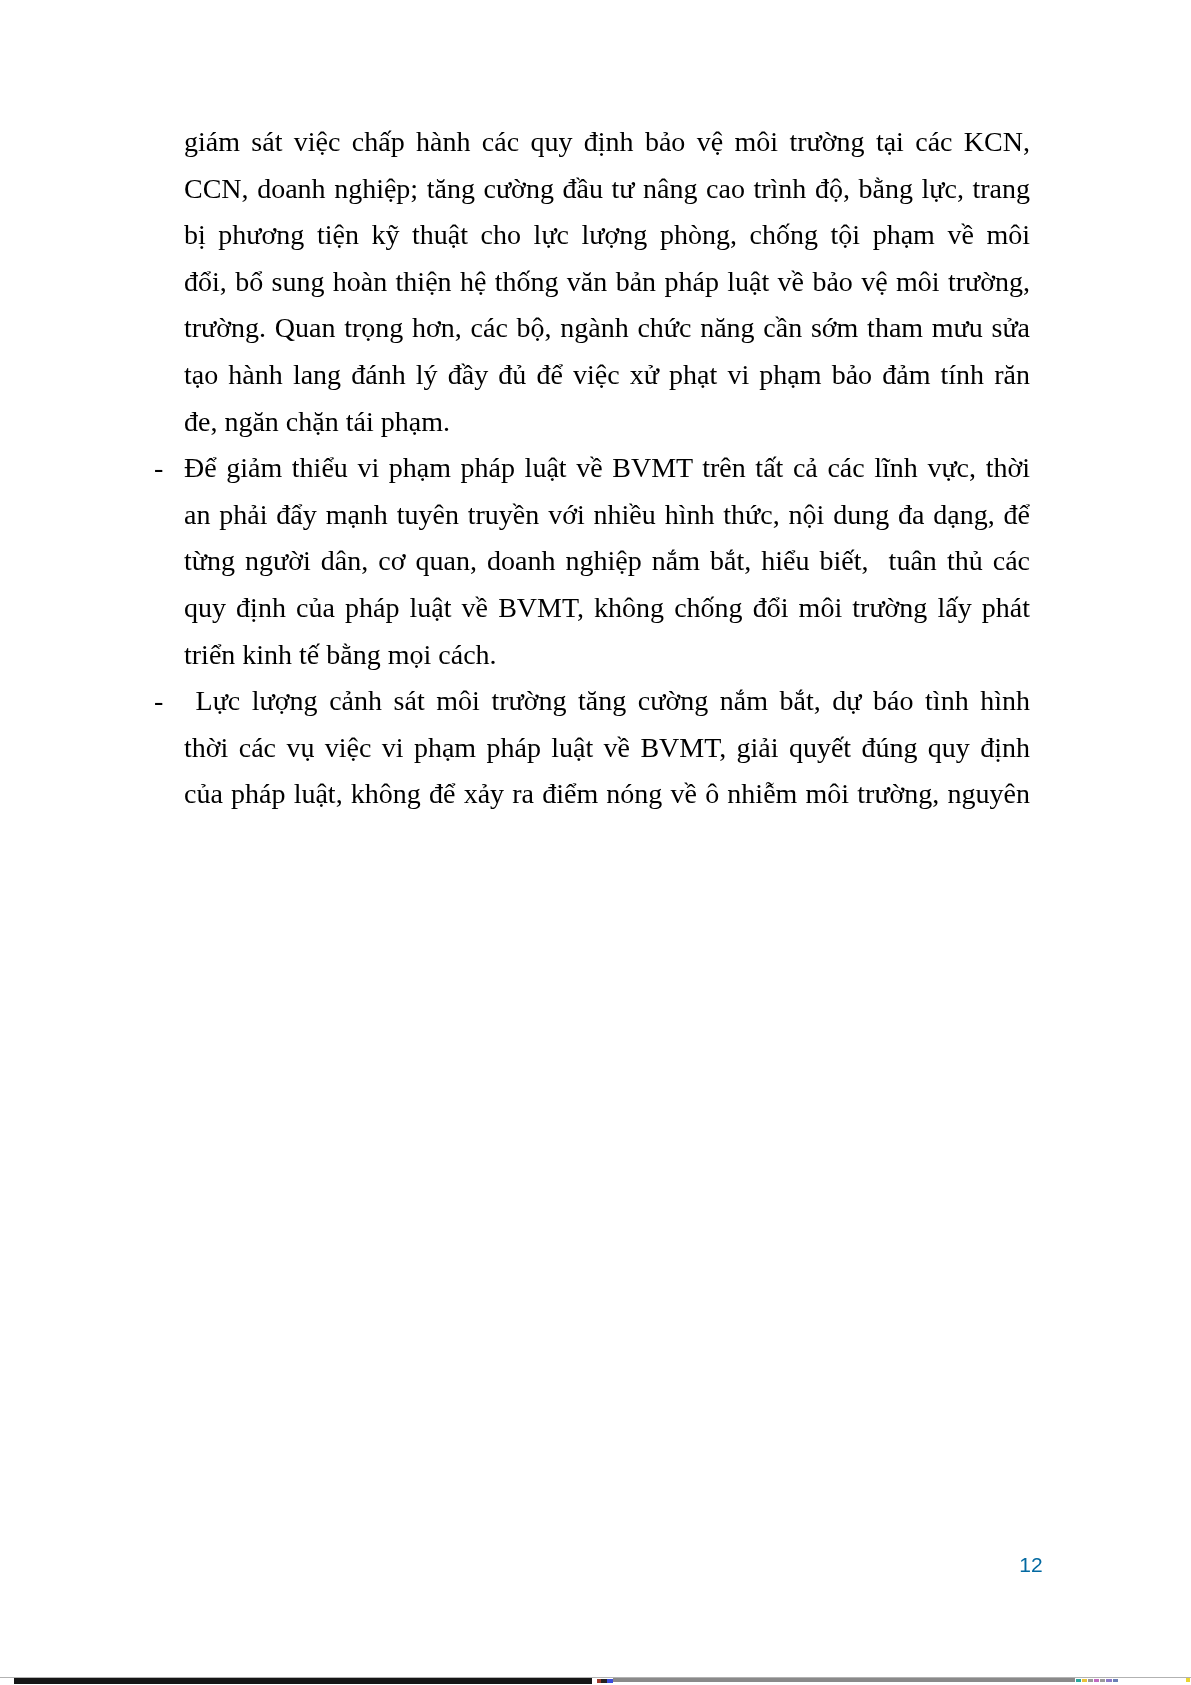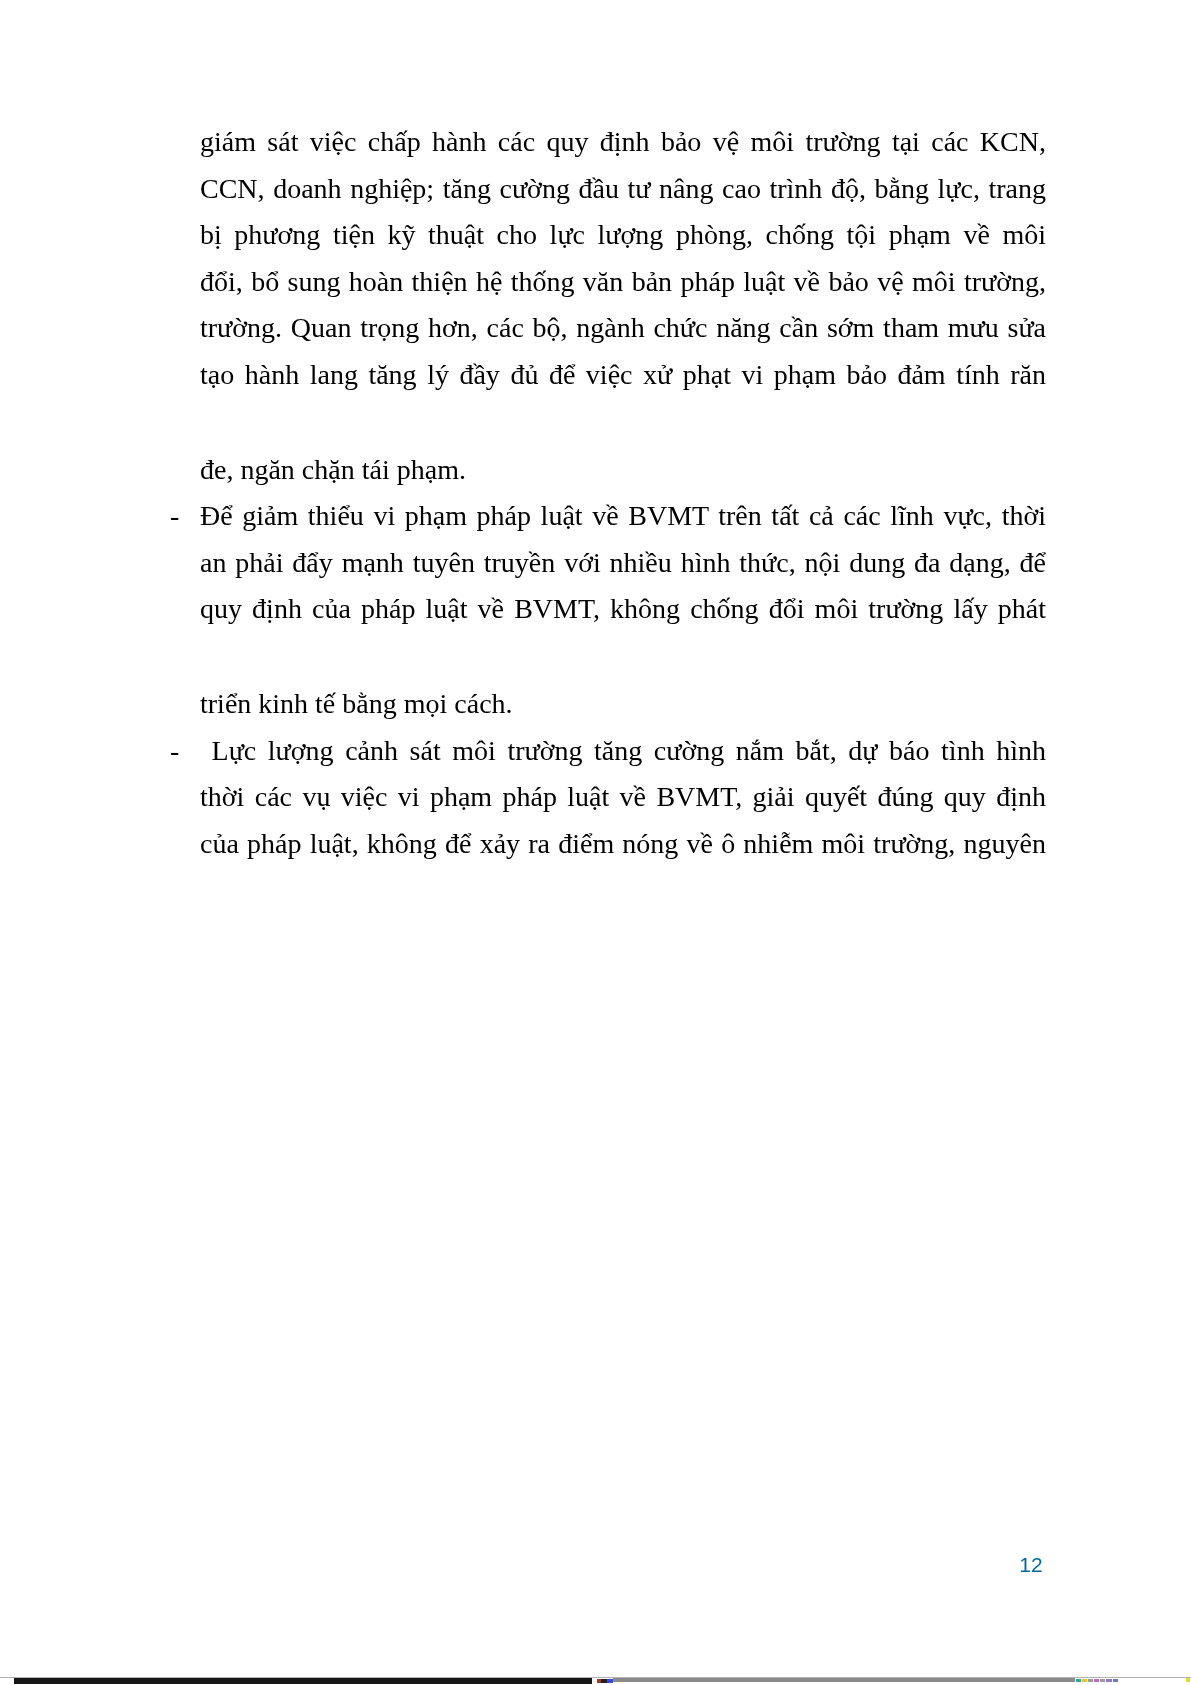--- a/index.html
+++ b/index.html
@@ -7,35 +7,34 @@
     position: relative;
     width: 1191px;
     height: 1685px;
     background: #ffffff;
     color: #000000;
     font-family: "Liberation Serif", "DejaVu Serif", serif;
     overflow: hidden;
   }
   .content {
     position: absolute;
-    left: 200px;
+    left: 184px;
     top: 119px;
     width: 846px;
     font-size: 28px;
   }
   .paragraph { position: relative; }
   .line {
     height: 46.6px;
     line-height: 46.6px;
     text-align: justify;
     text-align-last: justify;
   }
   .line.last {
     text-align-last: left;
-    margin-top: 48px;
   }
   .dash {
     position: absolute;
     left: -30px;
     top: 0;
     height: 46.6px;
     line-height: 46.6px;
   }
   .page-number {
     position: absolute;
@@ -53,27 +52,28 @@
 <body>
 
 <div class="page">
   <div class="content" id="doc-body">
       <div class="paragraph">
         <div class="line">giám sát việc chấp hành các quy định bảo vệ môi trường tại các KCN,</div>
         <div class="line">CCN, doanh nghiệp; tăng cường đầu tư nâng cao trình độ, bằng lực, trang</div>
         <div class="line">bị phương tiện kỹ thuật cho lực lượng phòng, chống tội phạm về môi</div>
         <div class="line">đổi, bổ sung hoàn thiện hệ thống văn bản pháp luật về bảo vệ môi trường,</div>
         <div class="line">trường. Quan trọng hơn, các bộ, ngành chức năng cần sớm tham mưu sửa</div>
-        <div class="line">tạo hành lang tăng lý đầy đủ để việc xử phạt vi phạm bảo đảm tính răn</div>
+        <div class="line">tạo hành lang đánh lý đầy đủ để việc xử phạt vi phạm bảo đảm tính răn</div>
         <div class="line last">đe, ngăn chặn tái phạm.</div>
       </div>
       <div class="paragraph">
         <span class="dash">-</span>
         <div class="line">Để giảm thiểu vi phạm pháp luật về BVMT trên tất cả các lĩnh vực, thời</div>
         <div class="line">an phải đẩy mạnh tuyên truyền với nhiều hình thức, nội dung đa dạng, để</div>
+        <div class="line">từng người dân, cơ quan, doanh nghiệp nắm bắt, hiểu biết,&nbsp; tuân thủ các</div>
         <div class="line">quy định của pháp luật về BVMT, không chống đổi môi trường lấy phát</div>
         <div class="line last">triển kinh tế bằng mọi cách.</div>
       </div>
       <div class="paragraph">
         <span class="dash">-</span>
         <div class="line">&nbsp;Lực lượng cảnh sát môi trường tăng cường nắm bắt, dự báo tình hình</div>
         <div class="line">thời các vụ việc vi phạm pháp luật về BVMT, giải quyết đúng quy định</div>
         <div class="line">của pháp luật, không để xảy ra điểm nóng về ô nhiễm môi trường, nguyên</div>
       </div>
     </div>

